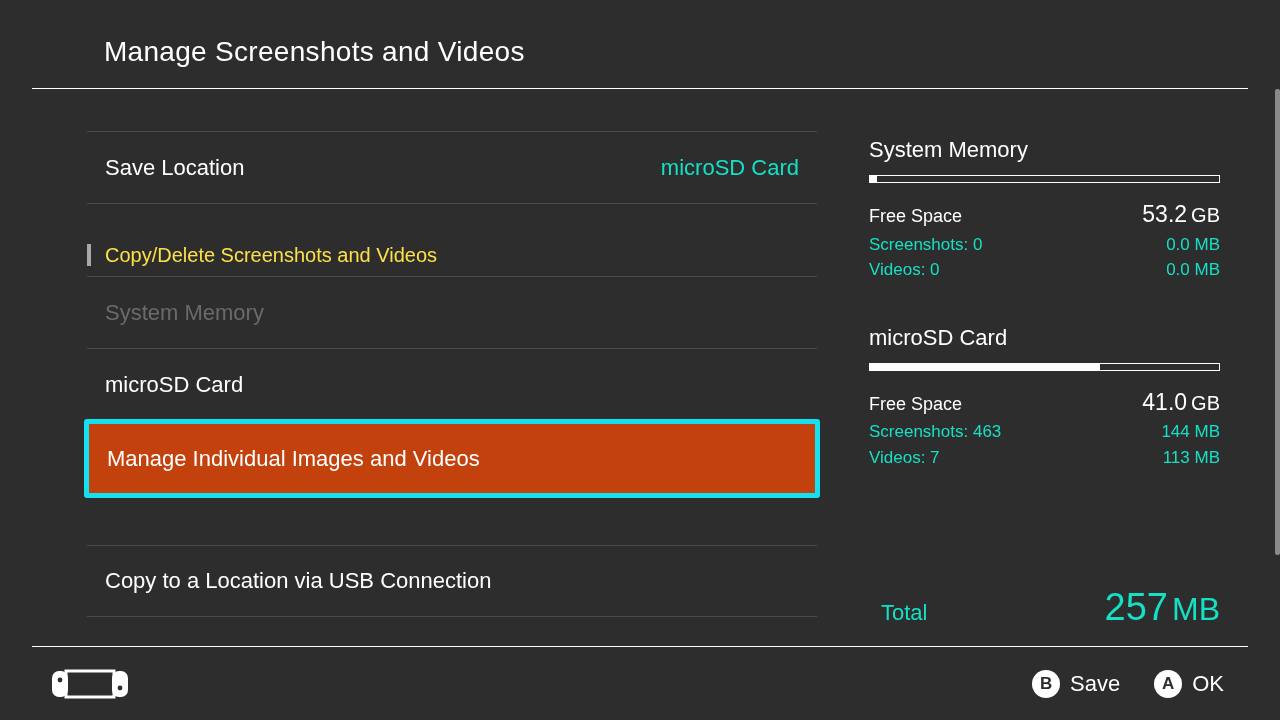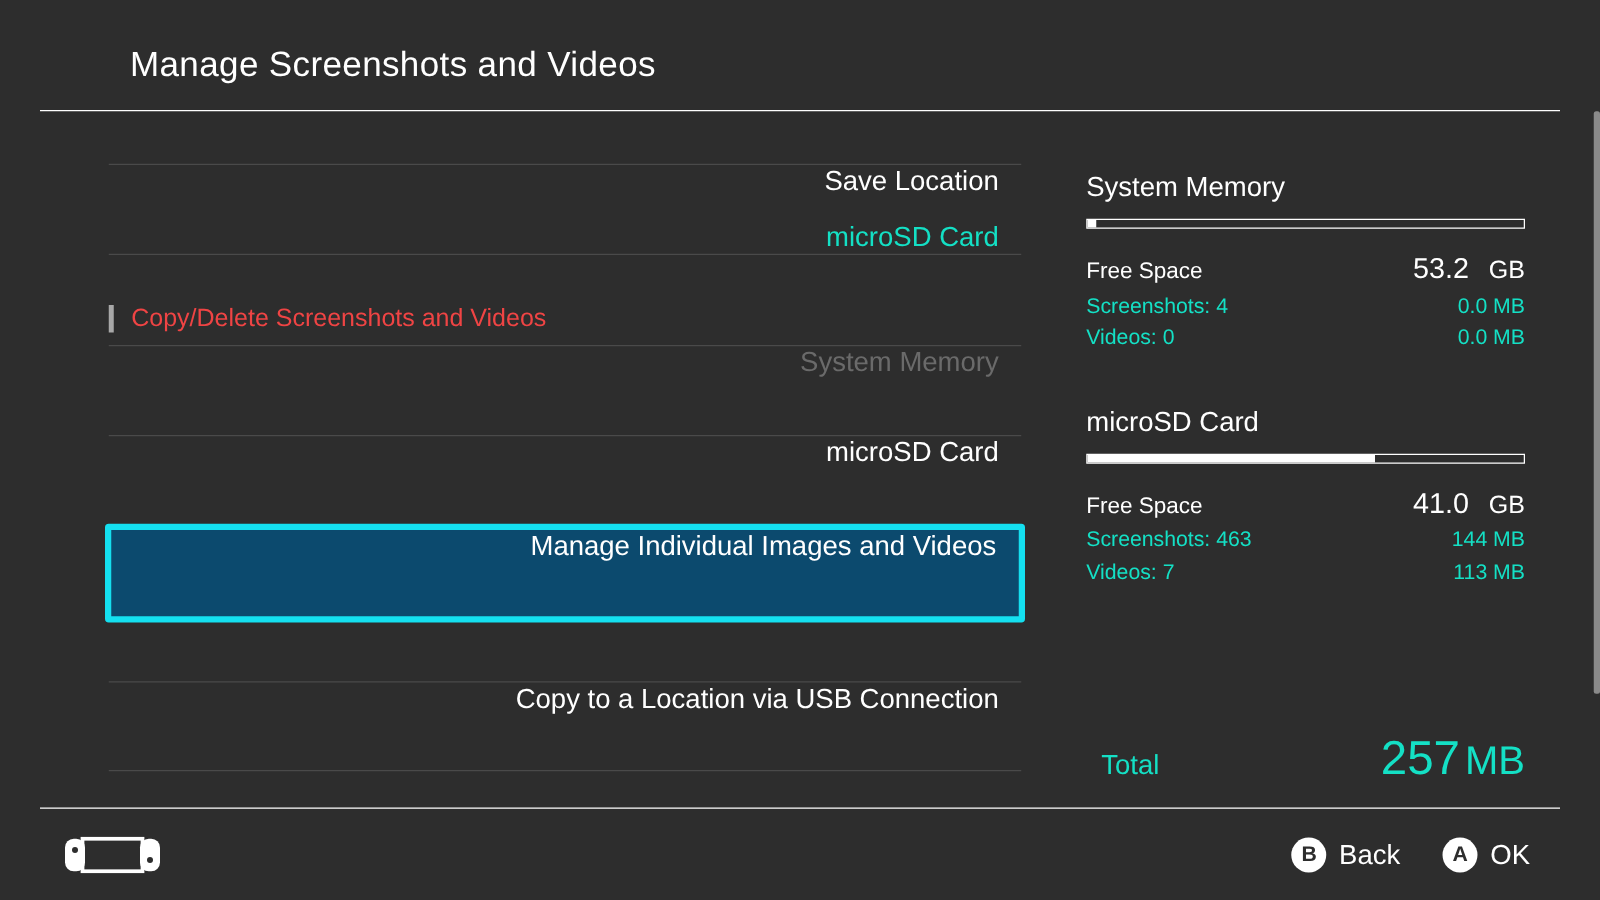--- a/index.html
+++ b/index.html
@@ -28,50 +28,49 @@
   }
   .left-col {
     flex: 0 0 785px;
     padding-top: 42px;
     padding-left: 55px;
   }
   .row {
     border-top: 1px solid #4a4a4a;
     height: 72px;
     display: flex;
-    align-items: flex-end;
+    align-items: center;
     padding: 0 18px;
     font-size: 22px;
     font-weight: 400;
     justify-content: space-between;
     cursor: pointer;
-    flex-direction: column;
   }
   .row:last-of-type { border-bottom: 1px solid #4a4a4a; }
   .row .value { color: #14e0c5; }
   .gap { height: 30px; }
   .section-label {
     display: flex;
     align-items: center;
     height: 42px;
     font-size: 20px;
-    color: #ef4444;
+    color: #fde047;
     font-weight: 400;
   }
   .section-label .side-mark {
     width: 4px;
     height: 22px;
     background: #a8a8a8;
     margin-right: 14px;
   }
   .row.disabled { color: #6a6a6a; cursor: default; }
   .row.selected {
     border: 5px solid #14e0f0;
     border-radius: 3px;
-    background: #0c4a6e;
+    background: #c2410c;
     margin: -1px -3px;
     height: 79px;
     position: relative;
     z-index: 2;
   }
   .right-col {
     flex: 1;
     padding-top: 48px;
     padding-left: 52px;
     padding-right: 28px;
@@ -97,21 +96,21 @@
   }
   .stat-line {
     display: flex;
     justify-content: space-between;
     align-items: baseline;
     font-size: 18px;
     font-weight: 400;
     line-height: 1.5;
   }
   .stat-line.free .big-num { font-size: 23px; font-weight: 400; }
-  .stat-line.free .unit { font-size: 20px; margin-left: 16px; text-align: center; }
+  .stat-line.free .unit { font-size: 20px; margin-left: 4px; text-align: center; }
   .stat-line.teal { color: #14e0c5; font-size: 17px; }
   .total-row {
     position: absolute;
     left: 52px; right: 28px;
     bottom: 8px;
     display: flex;
     justify-content: space-between;
     align-items: baseline;
     color: #14e0c5;
     border-top: 0;
@@ -205,21 +204,21 @@
     <div class="storage-block">
       <div class="storage-title">System Memory</div>
       <div class="bar">
         <div class="bar-fill" style="width:2%"></div>
       </div>
       <div class="stat-line free">
         <span>Free Space</span>
         <span><span class="big-num">53.2</span><span class="unit">GB</span></span>
       </div>
       <div class="stat-line teal">
-        <span>Screenshots: 4</span>
+        <span>Screenshots: 0</span>
         <span>0.0 MB</span>
       </div>
       <div class="stat-line teal">
         <span>Videos: 0</span>
         <span>0.0 MB</span>
       </div>
     </div>
 
     <div class="storage-block">
       <div class="storage-title">microSD Card</div>
@@ -258,20 +257,20 @@
       <rect x="0" y="2" width="16" height="26" rx="7" fill="#fff"></rect>
       <rect x="60" y="2" width="16" height="26" rx="7" fill="#fff"></rect>
       <rect x="14" y="2" width="48" height="26" fill="none" stroke="#fff" stroke-width="3"></rect>
       <circle cx="8" cy="11" r="2.4" fill="#2d2d2d"></circle>
       <circle cx="68" cy="19" r="2.4" fill="#2d2d2d"></circle>
     </svg>
   </span>
   <div class="hints">
     <div class="hint">
       <span class="btn-circle">B</span>
-      <span>Back</span>
+      <span>Save</span>
     </div>
     <div class="hint">
       <span class="btn-circle">A</span>
       <span>OK</span>
     </div>
   </div>
 </div>
 
 </body></html>

